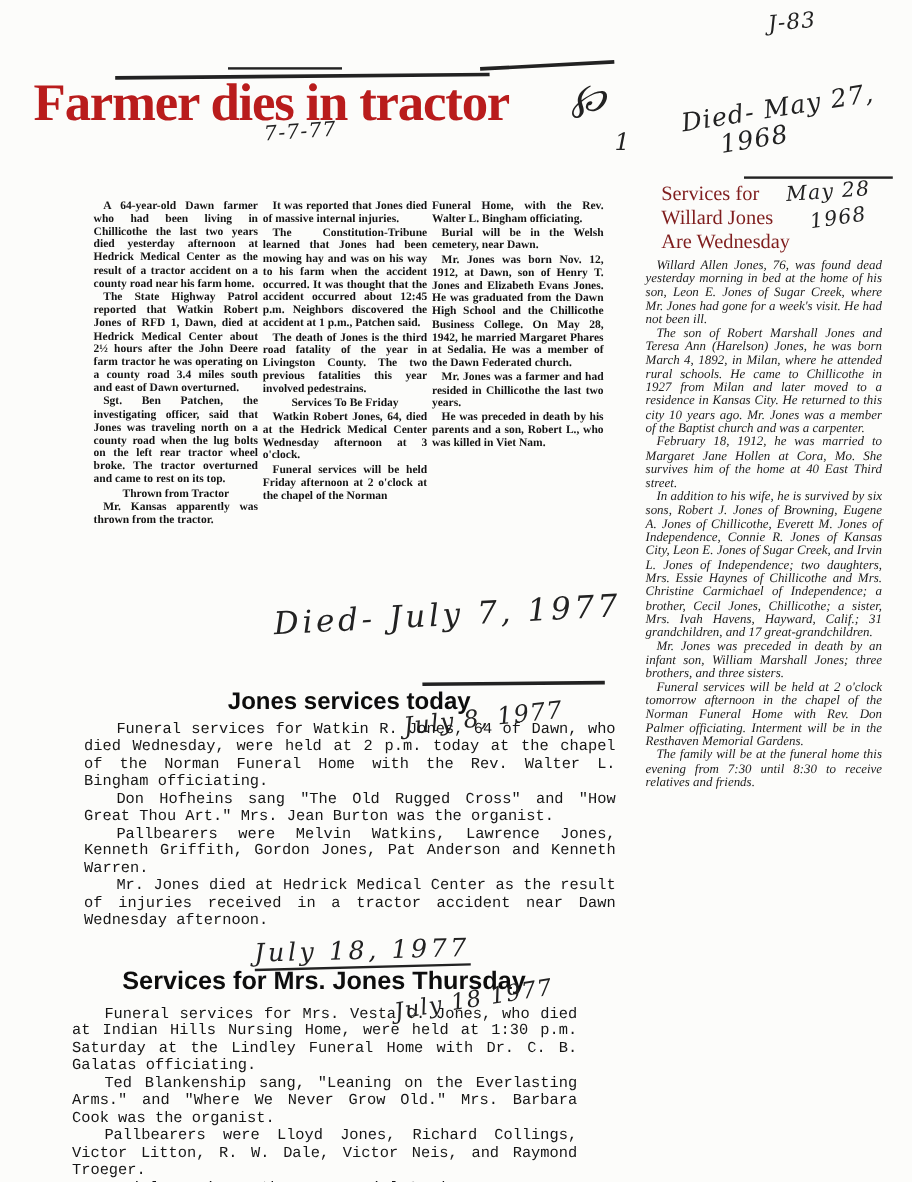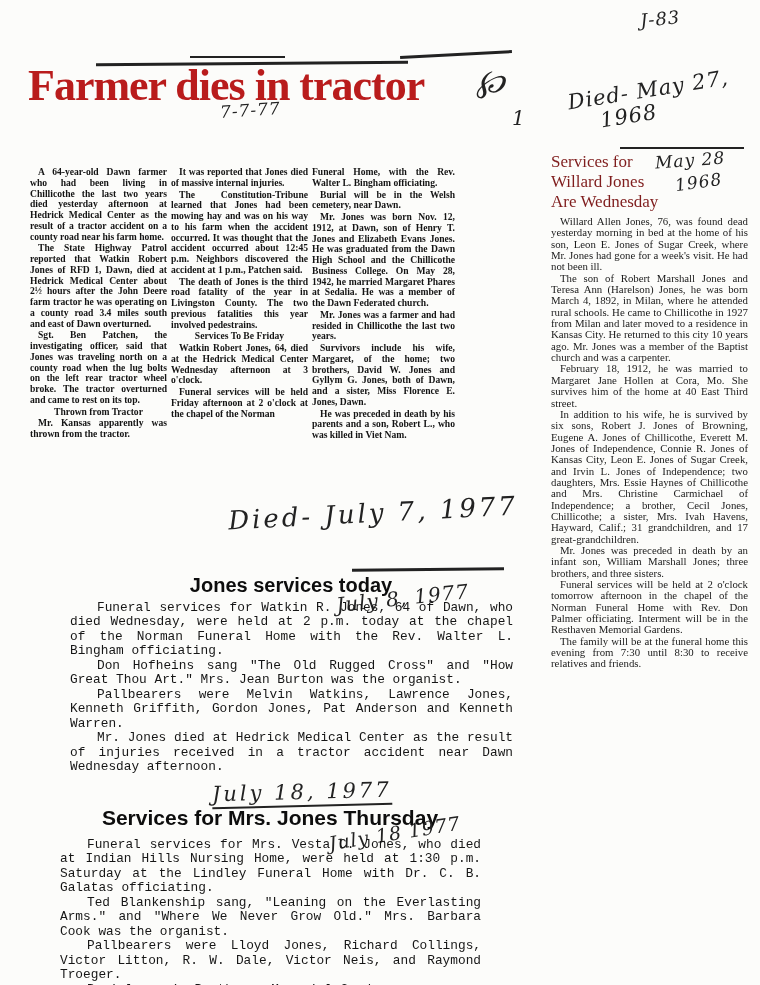--- a/index.html
+++ b/index.html
@@ -25,21 +25,21 @@
   .headline {
     font-family:"Liberation Serif","DejaVu Serif",serif;
     font-weight:bold; font-size:44px; letter-spacing:-1px;
     color:#b91c1c; white-space:nowrap; line-height:1;
   }
 
   
   .newscol {
     font-family:"Liberation Serif","DejaVu Serif",serif;
     font-weight:bold; font-size:9.6px; line-height:10.75px;
-    text-align:justify; color:#141414;
+    text-align:justify; color:#141414;margin-left:48px;
   }
   .newscol .para { text-indent:8px; margin:0 0 1px 0; }
   .newscol .para.noindent { text-indent:0; }
   .newscol .para.subhead { text-indent:0; text-align:center; margin:1px 0; }
 
   
   .willard-heading {
     font-weight:normal; font-size:17px; line-height:20px;
     color:#7f1d1d; white-space:nowrap;
   }
@@ -92,34 +92,33 @@
       <p class="para indent">The death of Jones is the third road fatality of the year in Livingston County. The two previous fatalities this year involved pedestrains.</p>
       <p class="para subhead">Services To Be Friday</p>
       <p class="para indent">Watkin Robert Jones, 64, died at the Hedrick Medical Center Wednesday afternoon at 3 o'clock.</p>
       <p class="para indent">Funeral services will be held Friday afternoon at 2 o'clock at the chapel of the Norman</p>
     </div>
   <div class="abs newscol" style="left:312px; top:167px; width:143px;">
       <p class="para noindent">Funeral Home, with the Rev. Walter L. Bingham officiating.</p>
       <p class="para indent">Burial will be in the Welsh cemetery, near Dawn.</p>
       <p class="para indent">Mr. Jones was born Nov. 12, 1912, at Dawn, son of Henry T. Jones and Elizabeth Evans Jones. He was graduated from the Dawn High School and the Chillicothe Business College. On May 28, 1942, he married Margaret Phares at Sedalia. He was a member of the Dawn Federated church.</p>
       <p class="para indent">Mr. Jones was a farmer and had resided in Chillicothe the last two years.</p>
-      <p class="para indent">Survivors include his wife, Margaret, of the home; two brothers, David W. Jones and Gyllym G. Jones, both of Dawn, and a sister, Miss Florence E. Jones, Dawn.</p>
       <p class="para indent">He was preceded in death by his parents and a son, Robert L., who was killed in Viet Nam.</p>
     </div>
 
   <div class="abs hand" style="left:567px; top:78px; font-size:21px; transform:rotate(-9deg);">Died- May 27,</div>
   <div class="abs hand" style="left:600px; top:104px; font-size:21px; transform:rotate(-9deg);">1968</div>
 
   <div class="abs rule" style="left:620px; top:147px; width:124px; height:2px;"></div>
   <div class="abs willard-heading" style="left:551px; top:152px;">Services for</div>
   <div class="abs willard-heading" style="left:551px; top:172px;">Willard Jones</div>
   <div class="abs willard-heading" style="left:551px; top:192px;">Are Wednesday</div>
   <div class="abs hand" style="left:655px; top:150px; font-size:17px; transform:rotate(-4deg);">May 28</div>
   <div class="abs hand" style="left:675px; top:172px; font-size:17px; transform:rotate(-8deg);">1968</div>
-  <div class="abs obitcol" style="left:551px; top:216px; width:197px;">
+  <div class="abs obitcol" style="left:538px; top:216px; width:197px;font-style:italic;">
       <p class="para indent">Willard Allen Jones, 76, was found dead yesterday morning in bed at the home of his son, Leon E. Jones of Sugar Creek, where Mr. Jones had gone for a week's visit.  He had not been ill.</p>
       <p class="para indent">The son of Robert Marshall Jones and Teresa Ann (Harelson) Jones, he was born March 4, 1892, in Milan, where he attended rural schools.  He came to Chillicothe in 1927 from Milan and later moved to a residence in Kansas City.  He returned to this city 10 years ago.  Mr. Jones was a member of the Baptist church and was a carpenter.</p>
       <p class="para indent">February 18, 1912, he was married to Margaret Jane Hollen at Cora, Mo.  She survives him of the home at 40 East Third street.</p>
       <p class="para indent">In addition to his wife, he is survived by six sons, Robert J. Jones of Browning, Eugene A. Jones of Chillicothe, Everett M. Jones of Independence, Connie R. Jones of Kansas City, Leon E. Jones of Sugar Creek, and Irvin L. Jones of Independence; two daughters, Mrs. Essie Haynes of Chillicothe and Mrs. Christine Carmichael of Independence; a brother, Cecil Jones, Chillicothe; a sister, Mrs. Ivah Havens, Hayward, Calif.; 31 grandchildren, and 17 great-grandchildren.</p>
       <p class="para indent">Mr. Jones was preceded in death by an infant son, William Marshall Jones; three brothers, and three sisters.</p>
       <p class="para indent">Funeral services will be held at 2 o'clock tomorrow afternoon in the chapel of the Norman Funeral Home with Rev. Don Palmer officiating.  Interment will be in the Resthaven Memorial Gardens.</p>
       <p class="para indent">The family will be at the funeral home this evening from 7:30 until 8:30 to receive relatives and friends.</p>
     </div>
 
   <div class="abs hand" style="left:228px; top:498px; font-size:26px; transform:rotate(-3deg); letter-spacing:3px;">Died- July 7, 1977</div>

